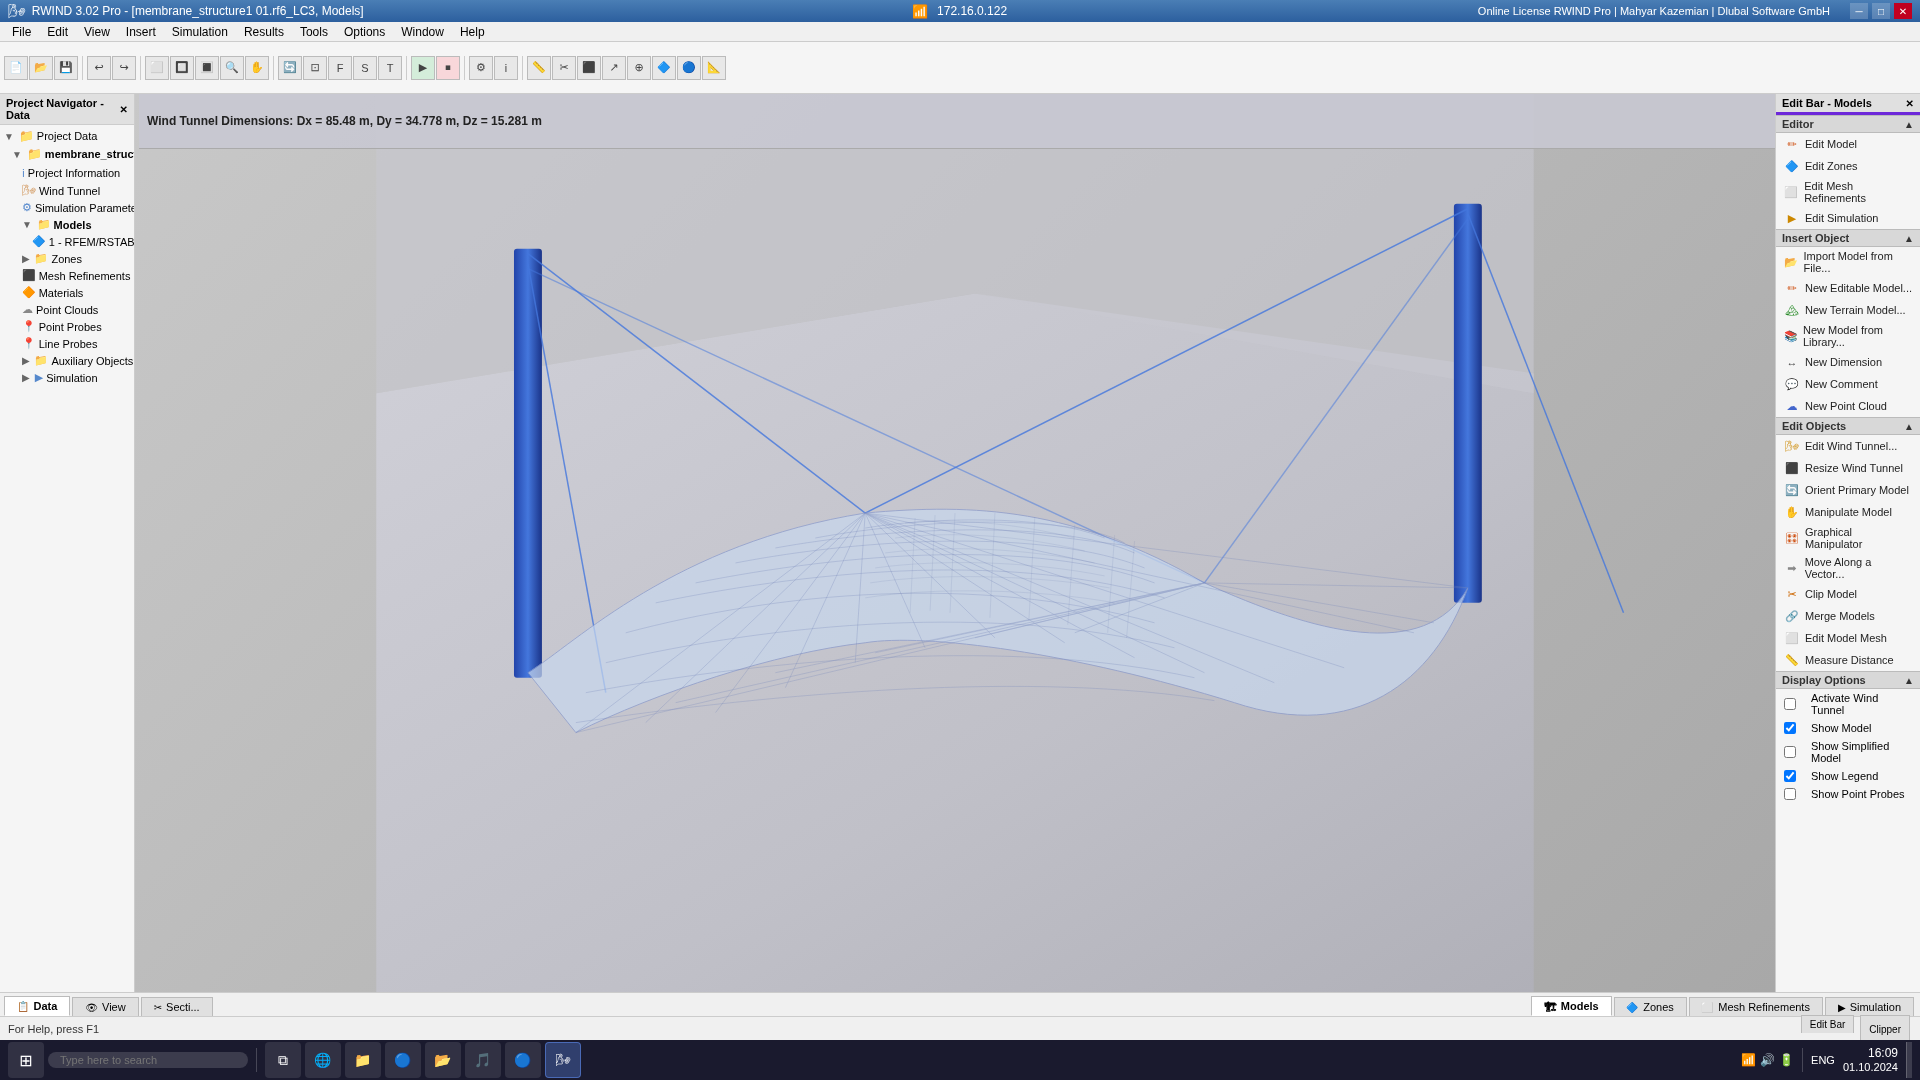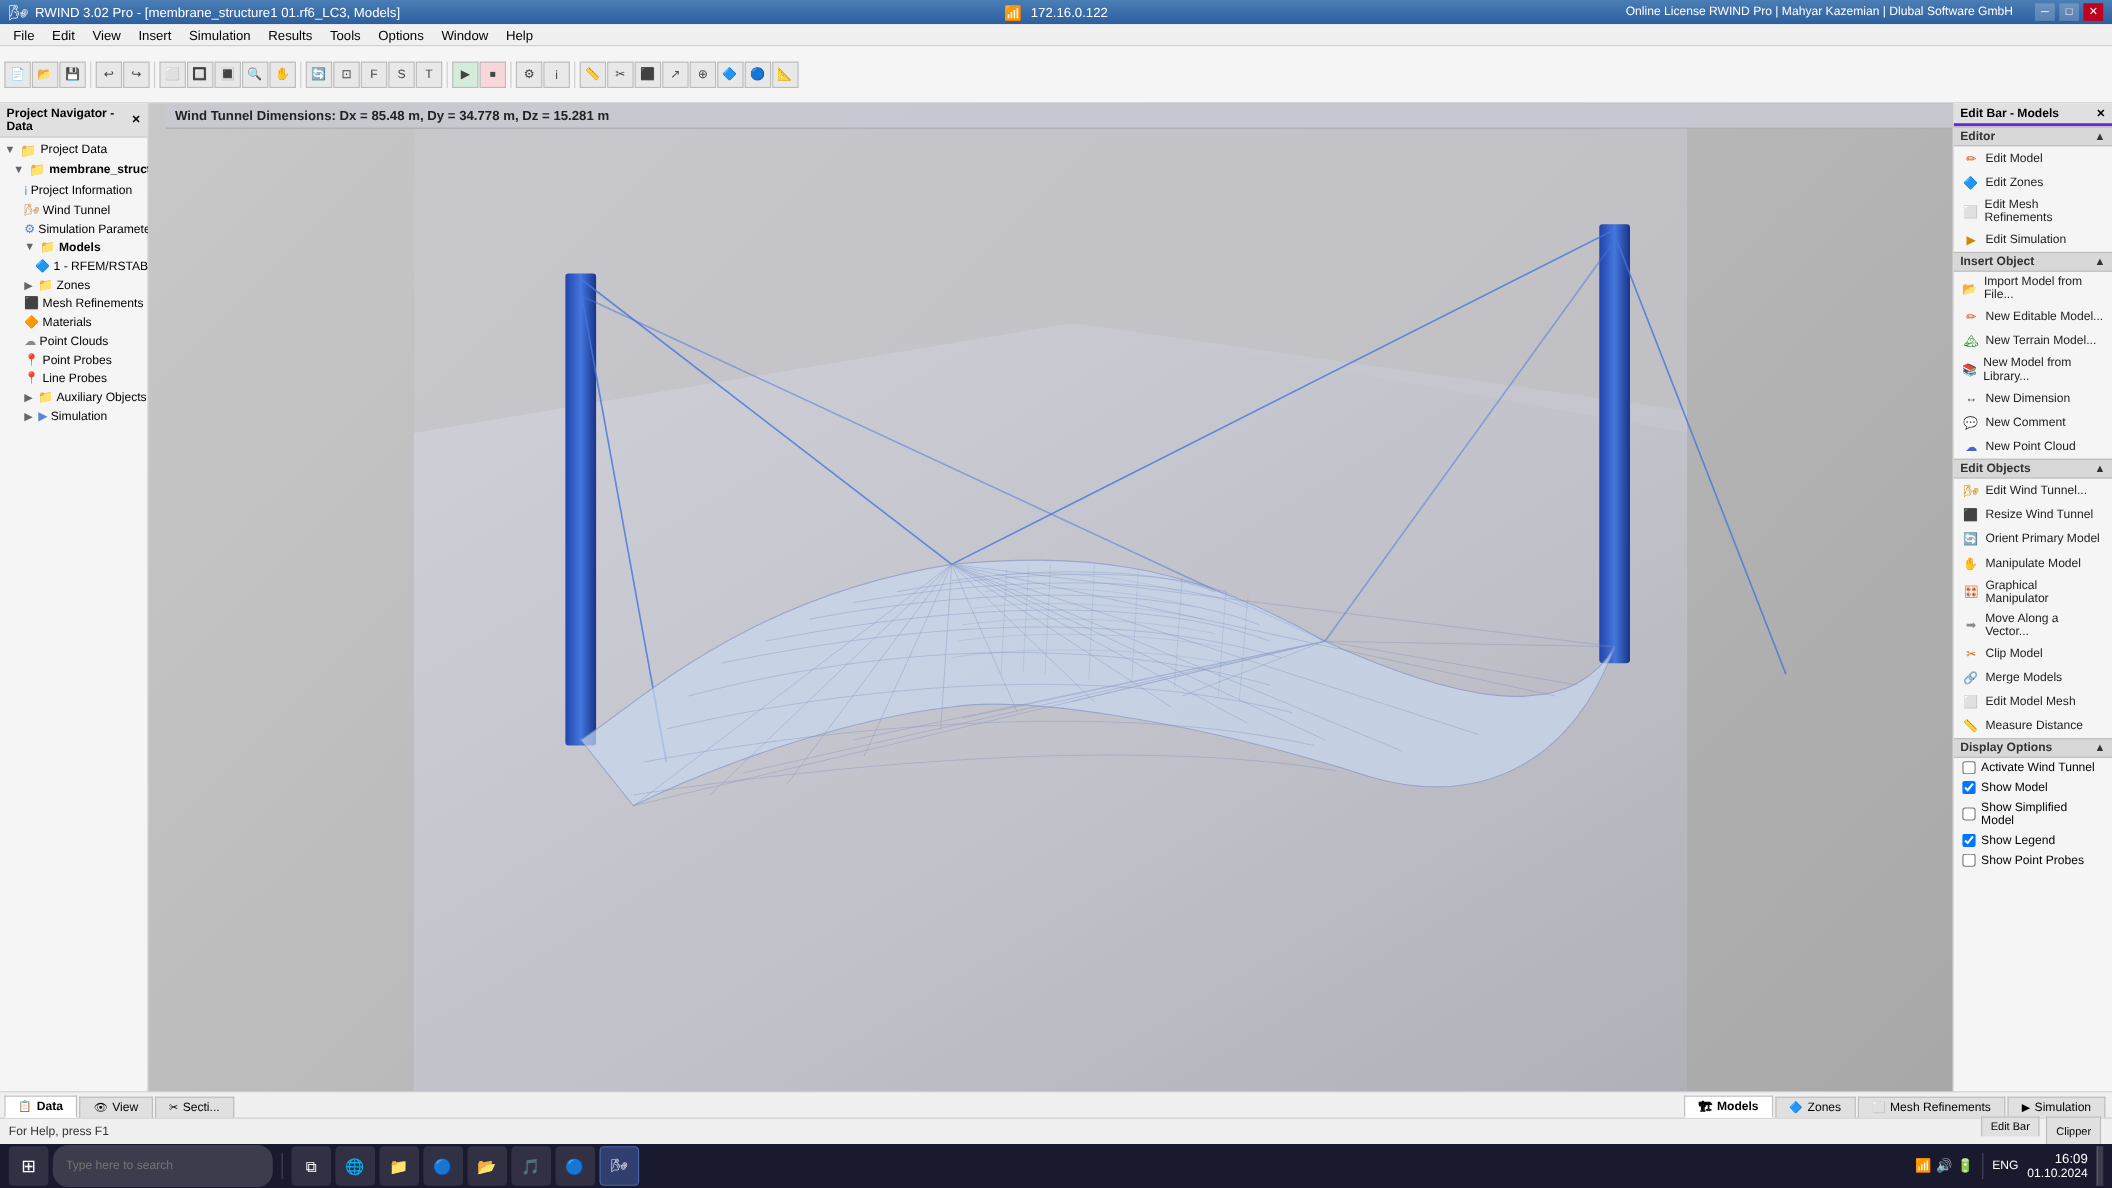--- a/index.html
+++ b/index.html
@@ -103,24 +103,24 @@
 
     
     #viewport {
       flex: 1;
       position: relative;
       background: linear-gradient(135deg, #c8c8c8 0%, #b8b8b8 50%, #a8a8a8 100%);
       overflow: hidden;
     }
     #viewport-header {
       position: absolute;
-      top: 0; left: 16px; right: 0;
+      top: 0; left: 4px; right: 0;
       background: rgba(200,200,210,0.9);
       border-bottom: 1px solid #aaa;
-      padding: 4px 8px;
+      padding: 20px 8px;
       font-size: 12px;
       font-weight: bold;
       color: #222;
       z-index: 10;
     }
     #viewport-title {
       position: absolute;
       top: 50%;
       left: 50%;
       transform: translate(-50%, -60%);
@@ -179,21 +179,21 @@
       color: #222;
     }
     .right-item .item-icon {
       width: 16px; height: 16px;
       display: flex; align-items: center; justify-content: center;
       font-size: 11px;
     }
     .checkbox-item {
       display: flex;
       align-items: center;
-      gap: 5px;
+      gap: 15px;
       padding: 3px 8px;
       font-size: 11px;
       cursor: pointer;
     }
     .checkbox-item input[type=checkbox] { width: 12px; height: 12px; }
 
     
     #bottom-tabs {
       height: 24px;
       background: #f0f0f0;
@@ -687,21 +687,21 @@
 <div id="bottom-bar" style="height:24px;background:#f0f0f0;border-top:1px solid #ccc;display:flex;align-items:center;justify-content:space-between;padding:0 8px;">
   <span style="font-size:11px;color:#333;">For Help, press F1</span>
   <div style="display:flex;gap:4px;">
     <div class="tab-btn" style="height:18px;font-size:10px;padding:1px 8px;text-align:right;">Edit Bar</div>
     <div class="tab-btn" style="height:28px;font-size:10px;padding:1px 8px;">Clipper</div>
   </div>
 </div>
 
 <div id="taskbar">
   <div class="taskbar-btn" style="font-size:16px;">⊞</div>
-  <input type="text" id="search-box" placeholder="Type here to search" style="height: 38px; width: 200px; background: rgba(255, 255, 255, 0.15); border: none; border-radius: 14px; padding: 0px 12px; color: rgb(204, 204, 204); font-size: 11px; outline: none;">
+  <input type="text" id="search-box" placeholder="Type here to search" style="height: 16px; width: 200px; background: rgba(255, 255, 255, 0.15); border: none; border-radius: 14px; padding: 0px 12px; color: rgb(204, 204, 204); font-size: 11px; outline: none;">
   <div style="width:1px;height:24px;background:rgba(255,255,255,0.2);margin:0 4px;"></div>
   <div class="taskbar-btn" style="font-size:14px;">⧉</div>
   <div class="taskbar-btn" style="font-size:14px;color:#0098ff;">🌐</div>
   <div class="taskbar-btn" style="font-size:14px;">📁</div>
   <div class="taskbar-btn" style="font-size:14px;">🔵</div>
   <div class="taskbar-btn" style="font-size:14px;color:#ff9900;">📂</div>
   <div class="taskbar-btn" style="font-size:14px;">🎵</div>
   <div class="taskbar-btn" style="font-size:14px;">🔵</div>
 
   <div class="taskbar-btn" style="font-size:12px;background:rgba(100,150,255,0.3);border:1px solid rgba(100,150,255,0.5);">🌬</div>

